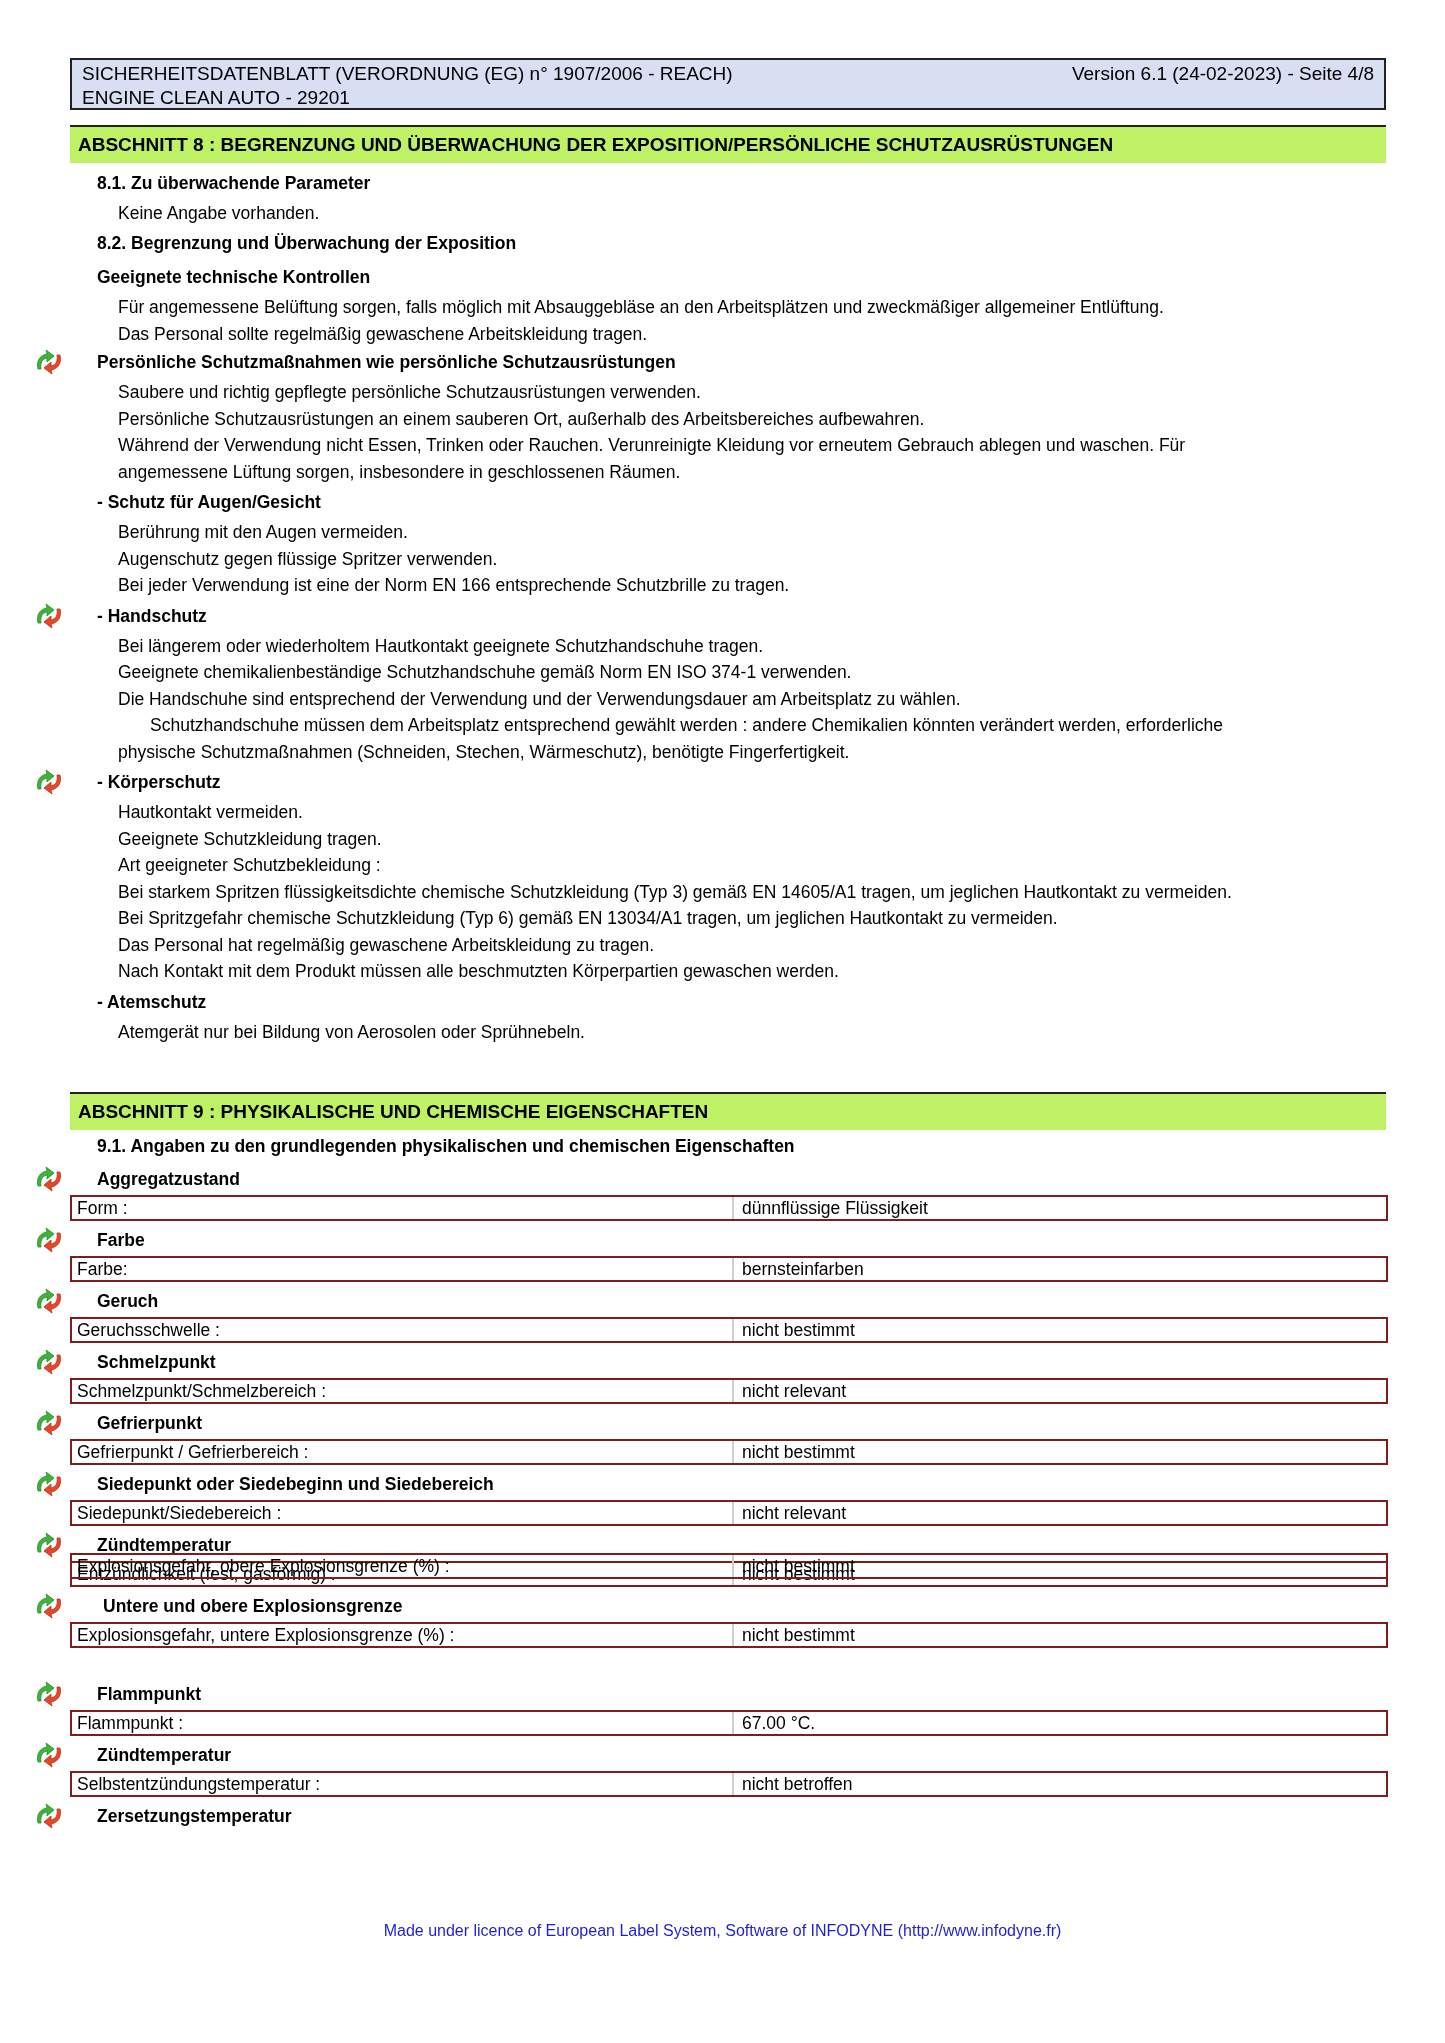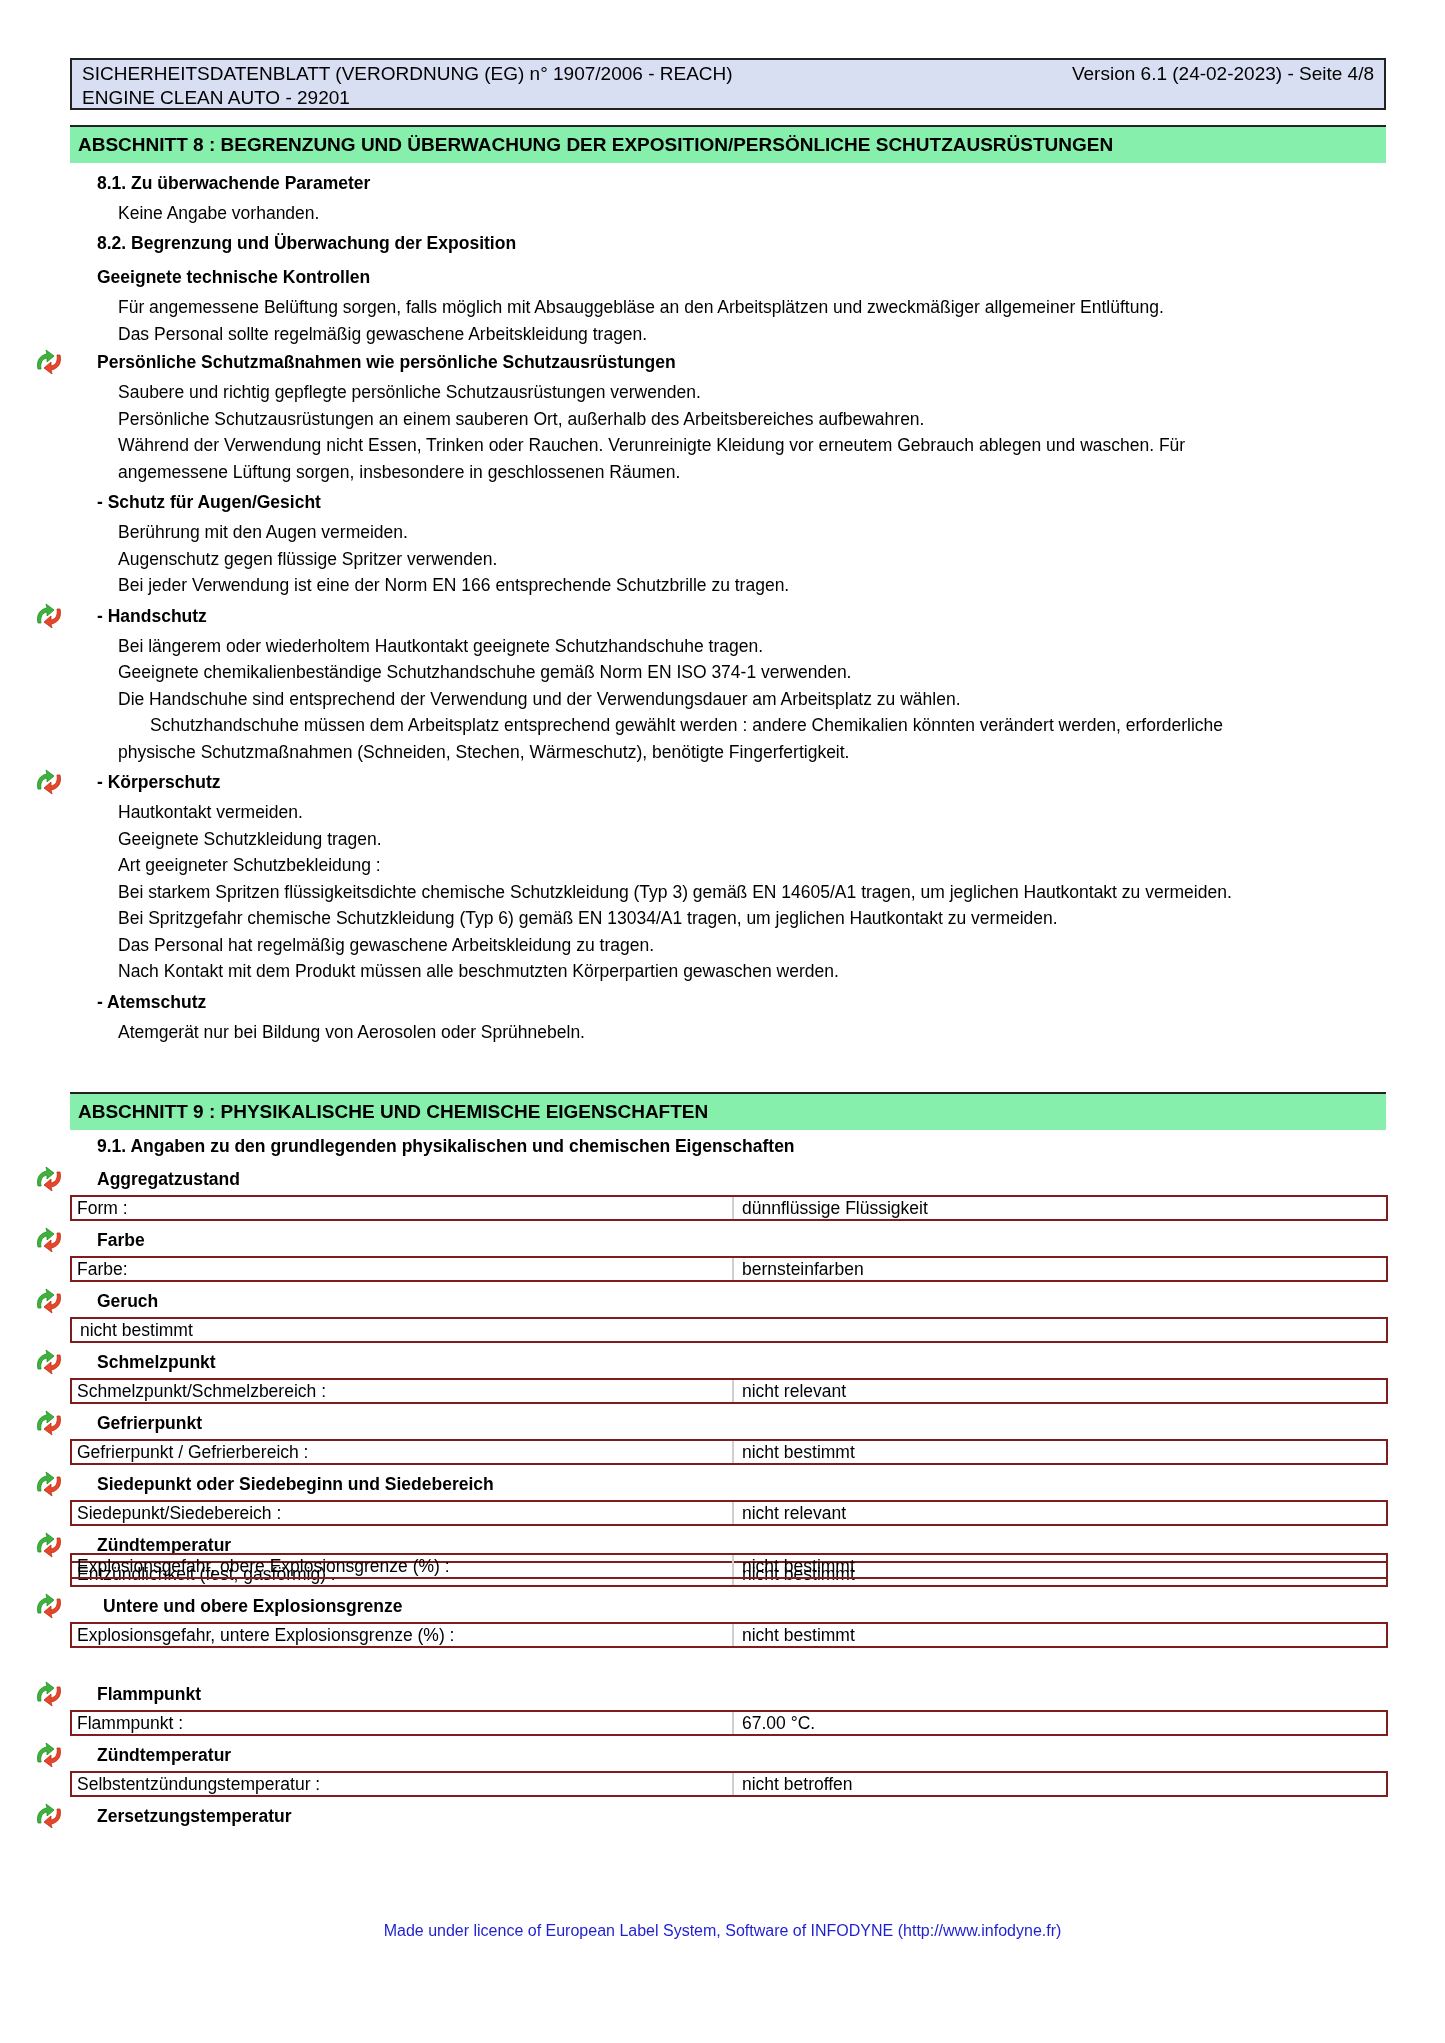--- a/index.html
+++ b/index.html
@@ -6,21 +6,21 @@
   body { width: 1445px; height: 2043px; position: relative; font-family: "Liberation Sans", sans-serif; color: #000; }
   .page { position: absolute; left: 0; top: 0; width: 1445px; height: 1458px; }
   .header-box {
     position: absolute; left: 70px; top: 58px; width: 1316px; height: 52px;
     background: #d9dff3; border: 2px solid #222; box-sizing: border-box;
     padding: 2px 10px; font-size: 19px; line-height: 24px;
   }
   .header-box .row { display: flex; justify-content: space-between; }
   .section-bar {
     position: absolute; left: 70px; width: 1316px; height: 38px;
-    background: #86efac; border-top: 2px solid #222; box-sizing: border-box;
+    background: #bef264; border-top: 2px solid #222; box-sizing: border-box;
     padding: 6px 8px; font-size: 19px; font-weight: bold; line-height: 24px;
   }
   .line { position: absolute; font-size: 17.5px; line-height: 22px; white-space: nowrap; }
   .b { font-weight: bold; }
   .l1 { left: 97px; }
   .l2 { left: 118px; }
   .icon { position: absolute; left: 32px; width: 34px; height: 30px; }
   .prop-row {
     position: absolute; left: 70px; width: 1318px; height: 26px;
     border: 2px solid #7f1d1d; box-sizing: border-box; font-size: 17.5px; line-height: 22px;
@@ -126,20 +126,21 @@
         <span class="v">bernsteinfarben</span>
       </div>
       <span class="icon" style="top: 1286px;">
   <svg viewBox="0 0 34 30" width="34" height="30">
     <path d="M6 22 C4 14 8 8 15 7 L14 3 L22 9 L15 15 L15 11 C10 12 8 16 9 22 Z" fill="#3cb43c" stroke="#2a8a2a" stroke-width="0.8"></path>
     <path d="M28 8 C30 16 26 22 19 23 L20 27 L12 21 L19 15 L19 19 C24 18 26 14 25 8 Z" fill="#e8452a" stroke="#b83015" stroke-width="0.8"></path>
   </svg>
 </span>
       <div class="line b l1" style="top: 1290px;">Geruch</div>
       <div class="prop-row" style="top: 1317px;">
+        <span class="k">Geruchsschwelle :</span>
         <span class="v">nicht bestimmt</span>
       </div>
       <span class="icon" style="top: 1347px;">
   <svg viewBox="0 0 34 30" width="34" height="30">
     <path d="M6 22 C4 14 8 8 15 7 L14 3 L22 9 L15 15 L15 11 C10 12 8 16 9 22 Z" fill="#3cb43c" stroke="#2a8a2a" stroke-width="0.8"></path>
     <path d="M28 8 C30 16 26 22 19 23 L20 27 L12 21 L19 15 L19 19 C24 18 26 14 25 8 Z" fill="#e8452a" stroke="#b83015" stroke-width="0.8"></path>
   </svg>
 </span>
       <div class="line b l1" style="top: 1351px;">Schmelzpunkt</div>
       <div class="prop-row" style="top: 1378px;">

